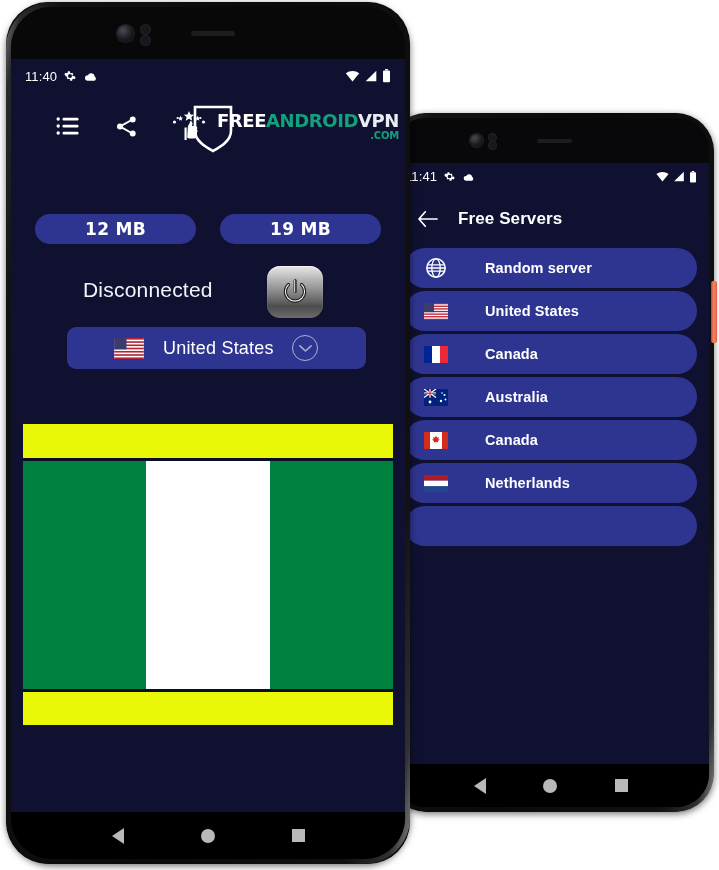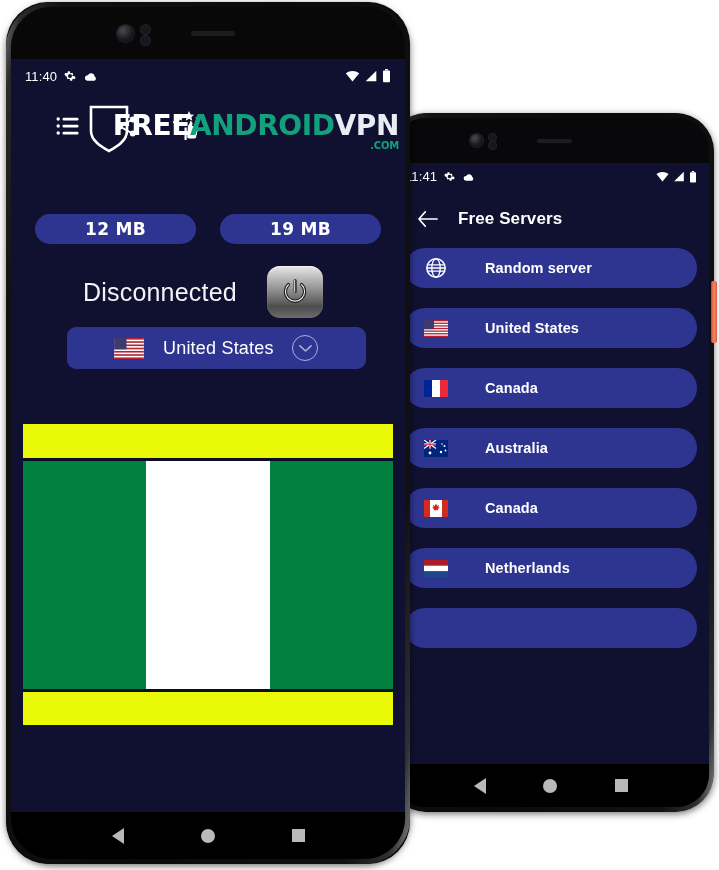--- a/index.html
+++ b/index.html
@@ -64,34 +64,34 @@
   
   #p1app{position:absolute;inset:0;background:#101131;}
   #p1-status{height:30px;padding:2px 14px;}
   .p1-header{position:absolute;left:0;right:0;top:30px;height:82px;}
   .p1-icons{position:absolute;left:42px;top:22px;display:flex;align-items:center;gap:28px;}
   .p1-icon{width:30px;height:30px;display:flex;align-items:center;justify-content:center;cursor:pointer;}
   .logo{position:absolute;right:6px;top:16px;display:flex;align-items:flex-start;height:52px;}
   .shield{position:relative;width:42px;height:48px;}
   .shield svg{position:absolute;left:0;top:0;}
   .logotext{position:relative;margin-left:-17px;padding-top:7px;}
-  .logoline1{font-size:28px;font-weight:bold;letter-spacing:-.4px;font-family:"DejaVu Sans", sans-serif;line-height:1;}
+  .logoline1{font-size:18px;font-weight:bold;letter-spacing:-.4px;font-family:"DejaVu Sans", sans-serif;line-height:1;}
   .logoline1 .w{color:#ffffff;}
   .logoline1 .t{color:#12a17c;}
   .logoline1 .v{color:#e9ecf2;}
   .logoline2{text-align:right;font-size:10px;font-weight:bold;color:#12a17c;letter-spacing:-.2px;
     font-family:"DejaVu Sans", sans-serif;line-height:1.05;margin-top:1px;}
 
   .mbrow{position:absolute;left:0;right:0;top:155px;display:flex;justify-content:space-between;padding:0 24px;box-sizing:border-box;}
   .mbpill{width:161px;height:30px;border-radius:15px;background:#2e3590;
     display:flex;align-items:center;justify-content:center;
     color:#fff;font-size:17px;font-weight:bold;font-family:"DejaVu Sans", sans-serif;letter-spacing:.3px;}
 
   .statusrow{position:absolute;left:0;right:0;top:205px;height:56px;}
-  .discon{position:absolute;left:72px;top:14px;color:#f2f3f8;font-size:25px;letter-spacing:.2px;}
+  .discon{position:absolute;left:72px;top:14px;color:#f2f3f8;font-size:21px;letter-spacing:.2px;}
   .powerbtn{position:absolute;left:256px;top:2px;width:56px;height:52px;border-radius:13px;
     background:linear-gradient(180deg,#e8e8e8 0%,#bdbdbd 22%,#7e7e7e 55%,#4d4d4d 78%,#6c6c6c 100%);
     display:flex;align-items:center;justify-content:center;cursor:pointer;
     box-shadow:inset 0 1px 1px rgba(255,255,255,.6);}
 
   .countrysel{position:absolute;left:56px;top:268px;width:299px;height:42px;border-radius:9px;
     background:#2e3590;display:flex;align-items:center;cursor:pointer;}
   .flag-us{width:32px;height:21px;margin-left:46px;}
   .countryname{margin-left:18px;color:#fff;font-size:18px;letter-spacing:.2px;}
   .chev{position:absolute;right:48px;width:24px;height:24px;border-radius:50%;
@@ -104,21 +104,21 @@
   .ad-mid .w{flex:1;background:#ffffff;}
   .ad-gap{height:3px;background:#0d0e26;}
 
   
   #p2app{position:absolute;inset:0;background:#101131;}
   #p2-status{height:27px;padding:0 12px;}
   .p2-appbar{position:absolute;left:0;right:0;top:27px;height:58px;display:flex;align-items:center;}
   .backarrow{margin-left:22px;width:26px;height:26px;display:flex;align-items:center;justify-content:center;cursor:pointer;}
   .p2-title{margin-left:17px;color:#fff;font-size:17px;font-weight:bold;letter-spacing:.1px;}
   .serverlist{position:absolute;left:0;right:0;top:85px;bottom:0;padding:0 12px;box-sizing:border-box;overflow:hidden;}
-  .serveritem{height:40px;border-radius:20px;background:#2e3590;margin-bottom:20px;
+  .serveritem{height:40px;border-radius:20px;background:#2e3590;margin-bottom:3px;
     display:flex;align-items:center;cursor:pointer;}
   .si-flag{width:26px;height:18px;margin-left:18px;display:flex;align-items:center;justify-content:center;}
   .si-label{margin-left:36px;color:#fff;font-size:14.5px;font-weight:bold;letter-spacing:.1px;}
 
   
   .navglyphs{position:absolute;inset:0;display:flex;align-items:center;justify-content:space-around;padding:0 52px;box-sizing:border-box;}
   .nav-back{width:0;height:0;border-top:8px solid transparent;border-bottom:8px solid transparent;border-right:12px solid #b9b9b9;cursor:pointer;}
   .nav-home{width:14px;height:14px;border-radius:50%;background:#b9b9b9;cursor:pointer;}
   .nav-recent{width:13px;height:13px;background:#b9b9b9;cursor:pointer;}
 </style>

